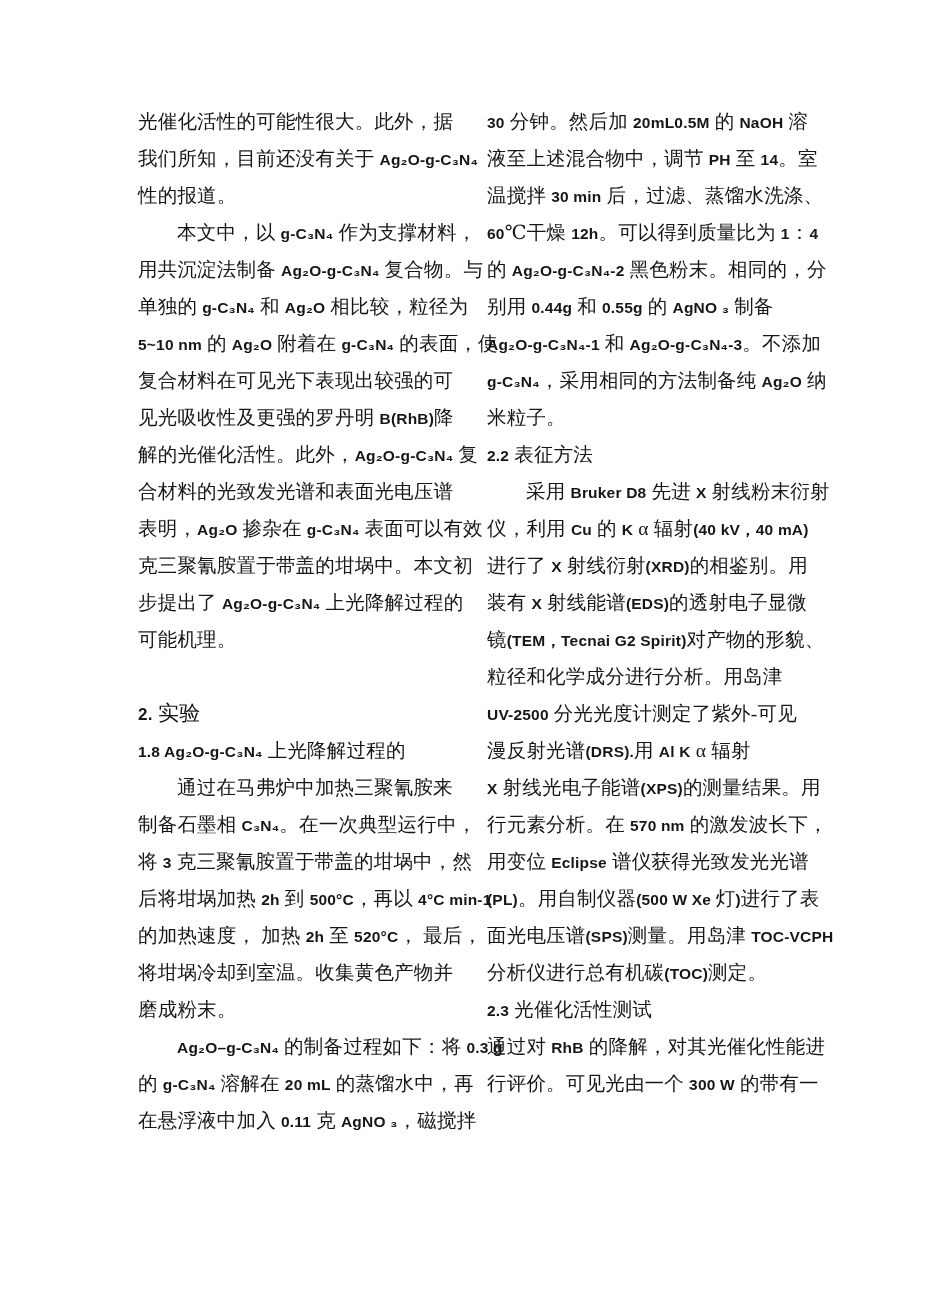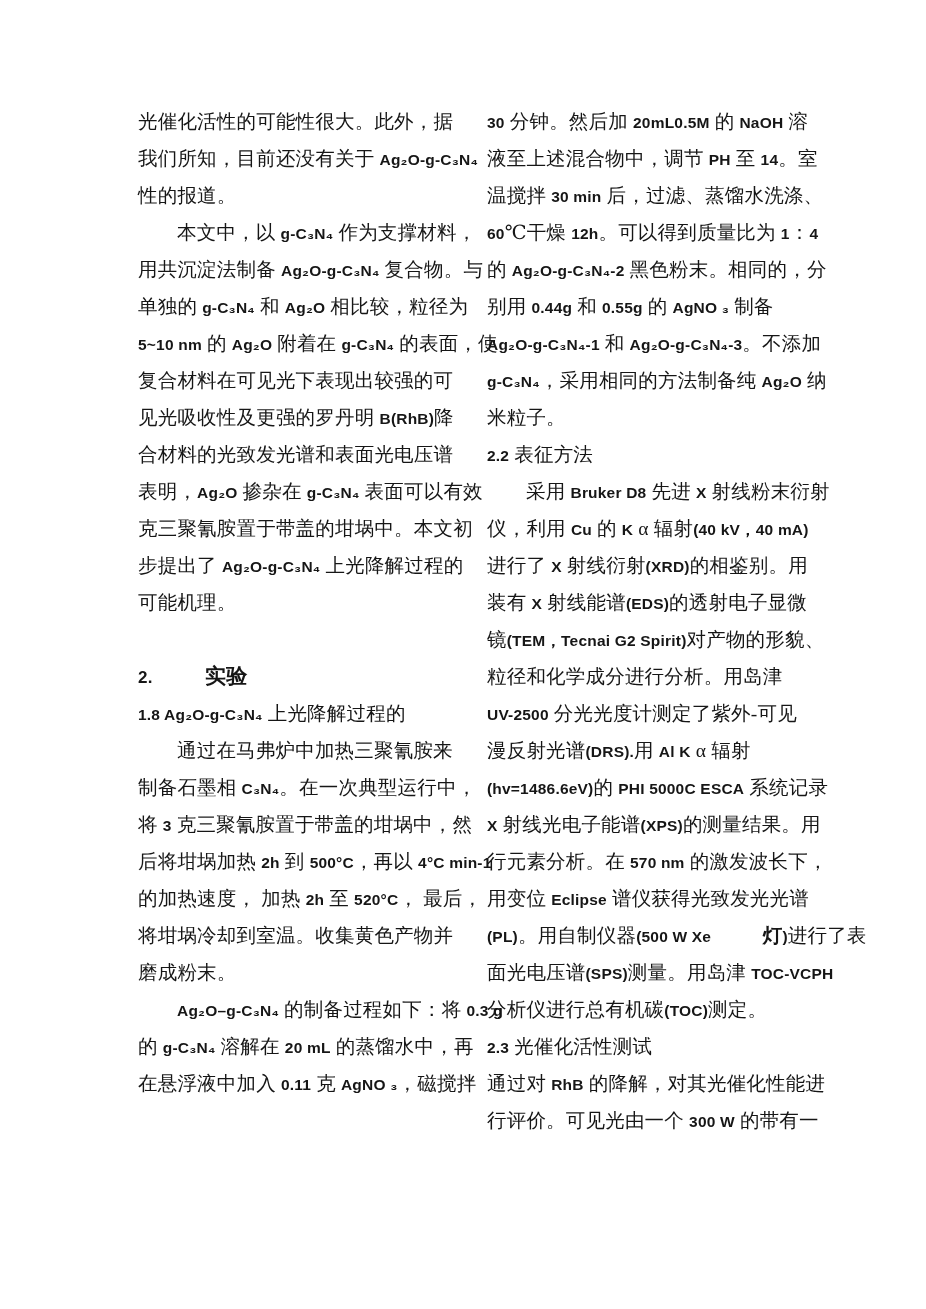--- a/index.html
+++ b/index.html
@@ -21,21 +21,21 @@
   .line{
     height:37px;line-height:37px;
     font-size:19.5px;color:#161616;
     white-space:nowrap;
     letter-spacing:0.2px;
   }
   .line.blank{height:37px;}
   .line.indent{padding-left:39px;}
   .line.h1{font-size:21px;}
   .run-c{font-family:"Liberation Serif","DejaVu Serif",serif;}
-  .run-cb{font-family:"Liberation Serif","DejaVu Serif",serif;font-weight:700;margin-left:47px;}
+  .run-cb{font-family:"Liberation Serif","DejaVu Serif",serif;font-weight:400;}
   .run-l{
     font-family:"Liberation Sans","DejaVu Sans",sans-serif;
     font-weight:700;
     font-size:15.5px;
   }
   .line.h1 .run-l{font-size:17px;}
 </style>
 </head>
 <body style="color: rgb(22, 22, 22);">
 
@@ -44,20 +44,21 @@
     <div class="col">
         <div class="line"><span class="run-c">光催化活性的可能性很大。此外，据</span></div>
         <div class="line"><span class="run-c">我们所知，目前还没有关于 </span><span class="run-l">Ag₂O-g-C₃N₄</span></div>
         <div class="line"><span class="run-c">性的报道。</span></div>
         <div class="line indent"><span class="run-c">本文中，以 </span><span class="run-l">g-C₃N₄</span><span class="run-c"> 作为支撑材料，</span></div>
         <div class="line"><span class="run-c">用共沉淀法制备 </span><span class="run-l">Ag₂O-g-C₃N₄</span><span class="run-c"> 复合物。与</span></div>
         <div class="line"><span class="run-c">单独的 </span><span class="run-l">g-C₃N₄</span><span class="run-c"> 和 </span><span class="run-l">Ag₂O</span><span class="run-c"> 相比较，粒径为</span></div>
         <div class="line"><span class="run-l">5~10 nm</span><span class="run-c"> 的 </span><span class="run-l">Ag₂O</span><span class="run-c"> 附着在 </span><span class="run-l">g-C₃N₄</span><span class="run-c"> 的表面，使</span></div>
         <div class="line"><span class="run-c">复合材料在可见光下表现出较强的可</span></div>
         <div class="line"><span class="run-c">见光吸收性及更强的罗丹明 </span><span class="run-l">B(RhB)</span><span class="run-c">降</span></div>
+        <div class="line"><span class="run-c">解的光催化活性。此外，</span><span class="run-l">Ag₂O-g-C₃N₄</span><span class="run-c"> 复</span></div>
         <div class="line"><span class="run-c">合材料的光致发光谱和表面光电压谱</span></div>
         <div class="line"><span class="run-c">表明，</span><span class="run-l">Ag₂O</span><span class="run-c"> 掺杂在 </span><span class="run-l">g-C₃N₄</span><span class="run-c"> 表面可以有效</span></div>
         <div class="line"><span class="run-c">克三聚氰胺置于带盖的坩埚中。本文初</span></div>
         <div class="line"><span class="run-c">步提出了 </span><span class="run-l">Ag₂O-g-C₃N₄</span><span class="run-c"> 上光降解过程的</span></div>
         <div class="line"><span class="run-c">可能机理。</span></div>
         <div class="line blank"></div>
         <div class="line h1"><span class="run-l">2.</span><span class="run-cb"> 实验</span></div>
         <div class="line"><span class="run-l">1.8 Ag₂O-g-C₃N₄</span><span class="run-c"> 上光降解过程的</span></div>
         <div class="line indent"><span class="run-c">通过在马弗炉中加热三聚氰胺来</span></div>
         <div class="line"><span class="run-c">制备石墨相 </span><span class="run-l">C₃N₄</span><span class="run-c">。在一次典型运行中，</span></div>
@@ -82,21 +83,20 @@
         <div class="line"><span class="run-c">米粒子。</span></div>
         <div class="line"><span class="run-l">2.2</span><span class="run-c">  表征方法</span></div>
         <div class="line indent"><span class="run-c">采用 </span><span class="run-l">Bruker D8</span><span class="run-c"> 先进 </span><span class="run-l">X</span><span class="run-c"> 射线粉末衍射</span></div>
         <div class="line"><span class="run-c">仪，利用 </span><span class="run-l">Cu</span><span class="run-c">  的 </span><span class="run-l">K</span><span class="run-c"> α 辐射</span><span class="run-l">(40 kV，40 mA)</span></div>
         <div class="line"><span class="run-c">进行了 </span><span class="run-l">X</span><span class="run-c"> 射线衍射</span><span class="run-l">(XRD)</span><span class="run-c">的相鉴别。用</span></div>
         <div class="line"><span class="run-c">装有 </span><span class="run-l">X</span><span class="run-c"> 射线能谱</span><span class="run-l">(EDS)</span><span class="run-c">的透射电子显微</span></div>
         <div class="line"><span class="run-c">镜</span><span class="run-l">(TEM，Tecnai G2 Spirit)</span><span class="run-c">对产物的形貌、</span></div>
         <div class="line"><span class="run-c">粒径和化学成分进行分析。用岛津</span></div>
         <div class="line"><span class="run-l">UV-2500</span><span class="run-c"> 分光光度计测定了紫外-可见</span></div>
         <div class="line"><span class="run-c">漫反射光谱</span><span class="run-l">(DRS).</span><span class="run-c">用 </span><span class="run-l">Al K</span><span class="run-c"> α 辐射</span></div>
-        <div class="line"><span class="run-l">(hv=1486.6eV)</span><span class="run-c">的 </span><span class="run-l">PHI 5000C ESCA</span><span class="run-c"> 系统记录</span></div>
         <div class="line"><span class="run-l">X</span><span class="run-c"> 射线光电子能谱</span><span class="run-l">(XPS)</span><span class="run-c">的测量结果。用</span></div>
         <div class="line"><span class="run-c">行元素分析。在 </span><span class="run-l">570 nm</span><span class="run-c"> 的激发波长下，</span></div>
         <div class="line"><span class="run-c">用变位 </span><span class="run-l">Eclipse</span><span class="run-c"> 谱仪获得光致发光光谱</span></div>
         <div class="line"><span class="run-l">(PL)</span><span class="run-c">。用自制仪器</span><span class="run-l">(500 W Xe </span><span class="run-cb">灯</span><span class="run-l">)</span><span class="run-c">进行了表</span></div>
         <div class="line"><span class="run-c">面光电压谱</span><span class="run-l">(SPS)</span><span class="run-c">测量。用岛津 </span><span class="run-l">TOC-VCPH</span></div>
         <div class="line"><span class="run-c">分析仪进行总有机碳</span><span class="run-l">(TOC)</span><span class="run-c">测定。</span></div>
         <div class="line"><span class="run-l">2.3</span><span class="run-c">  光催化活性测试</span></div>
         <div class="line"><span class="run-c">通过对 </span><span class="run-l">RhB</span><span class="run-c"> 的降解，对其光催化性能进</span></div>
         <div class="line"><span class="run-c">行评价。可见光由一个 </span><span class="run-l">300 W</span><span class="run-c"> 的带有一</span></div>
       </div>

